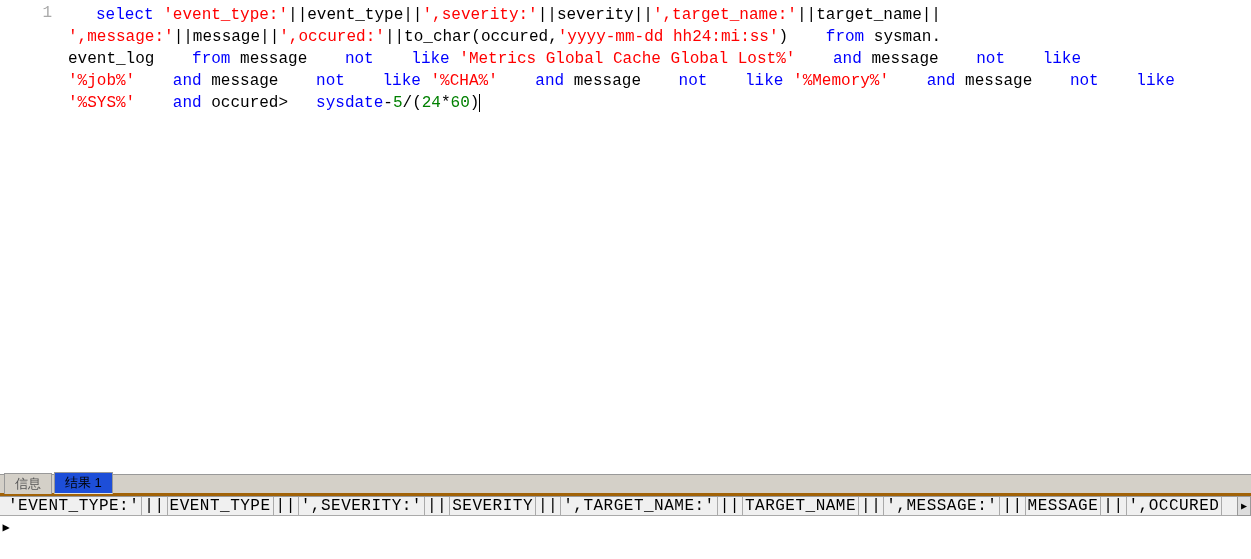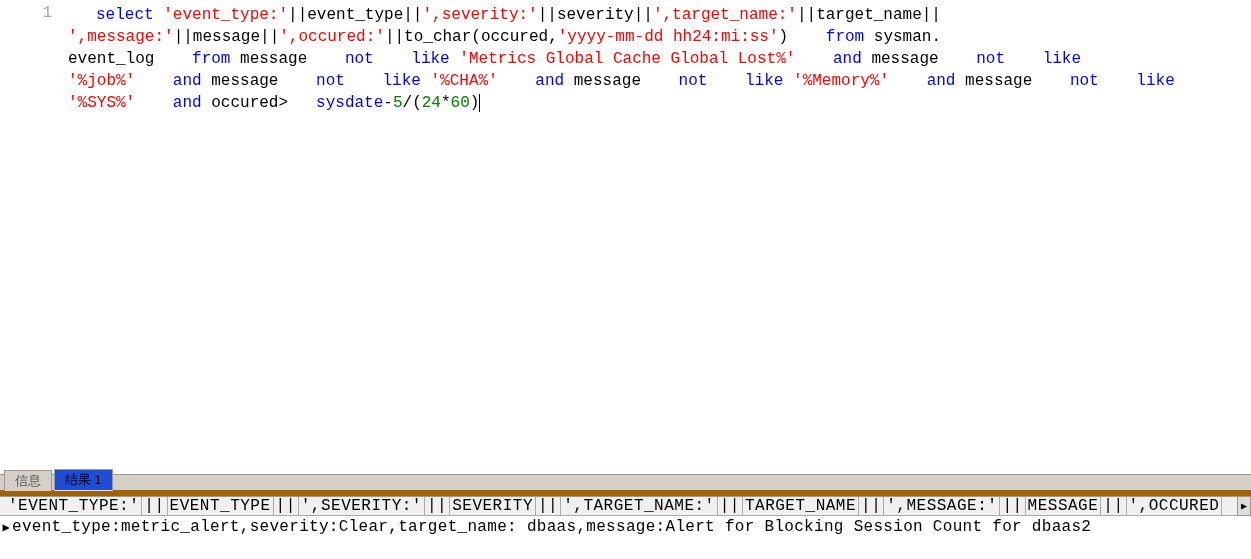--- a/index.html
+++ b/index.html
@@ -43,21 +43,21 @@
       display: inline-block;
       width: 1px;
       height: 18px;
       background: #000;
       vertical-align: middle;
     }
     .tabs-bar {
       height: 22px;
       background: #d4d0c8;
       border-top: 1px solid #999;
-      border-bottom: 6px solid #a16207;
+      border-bottom: 3px solid #a16207;
       display: flex;
       align-items: flex-end;
       font-family: "Microsoft YaHei","SimSun",sans-serif;
       font-size: 13px;
       padding-left: 4px;
     }
     .tab {
       padding: 1px 10px;
       border: 1px solid #999;
       border-bottom: none;
@@ -161,17 +161,16 @@
       <span>TARGET_NAME</span>
       <span>||</span>
       <span>',MESSAGE:'</span>
       <span>||</span>
       <span>MESSAGE</span>
       <span>||</span>
       <span>',OCCURED</span>
   </div>
   <div class="result-row">
     <span class="row-marker">▶</span>
-    <span class="row-text">event_type:metric_alert,severity:Clear,target_name:  dbaas,message:Alert for Blocking Session Count for   dbaas2</span>
   </div>
 </div>
 
 <div class="scroll-hint">▶</div>
 
 </body></html>

